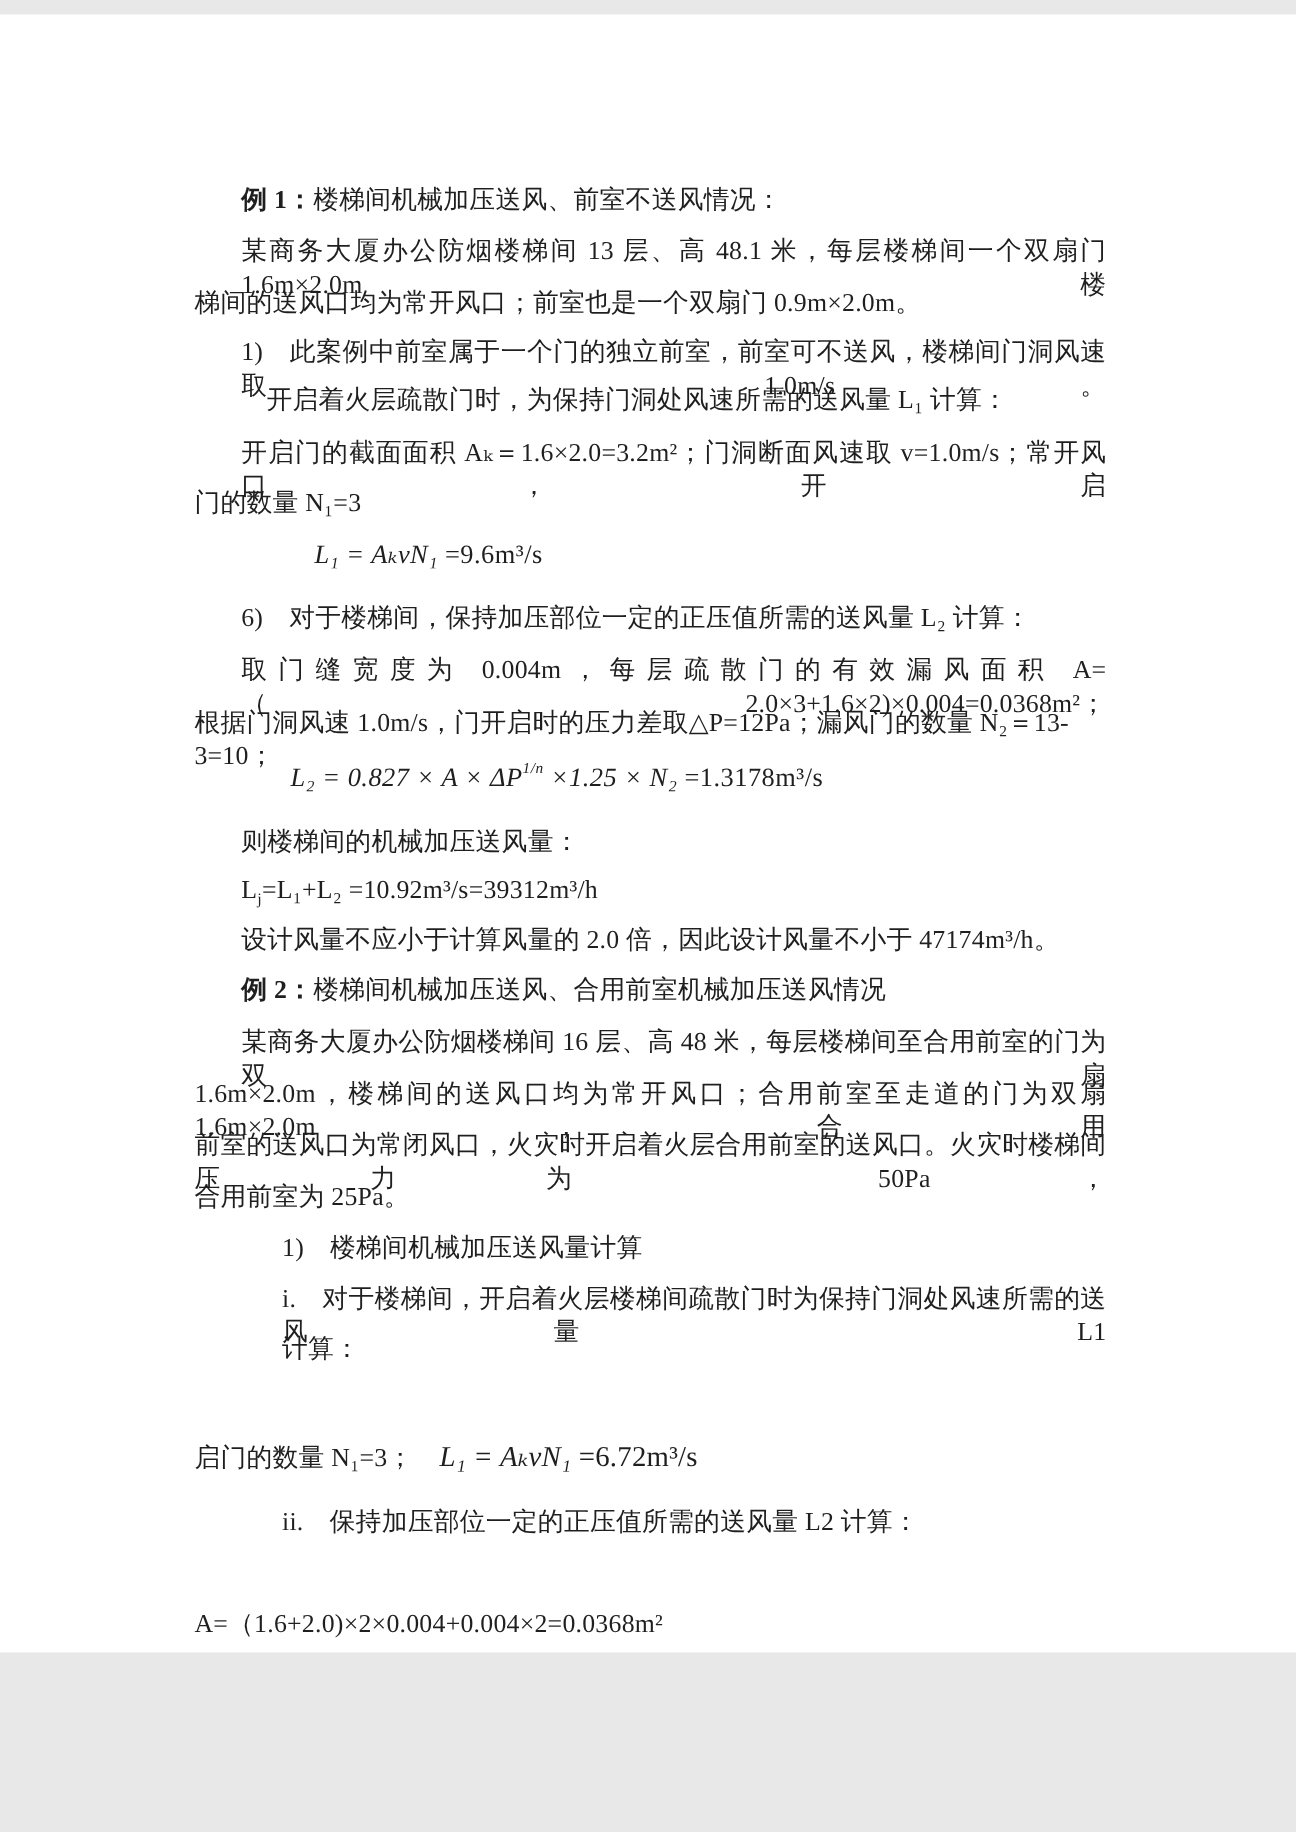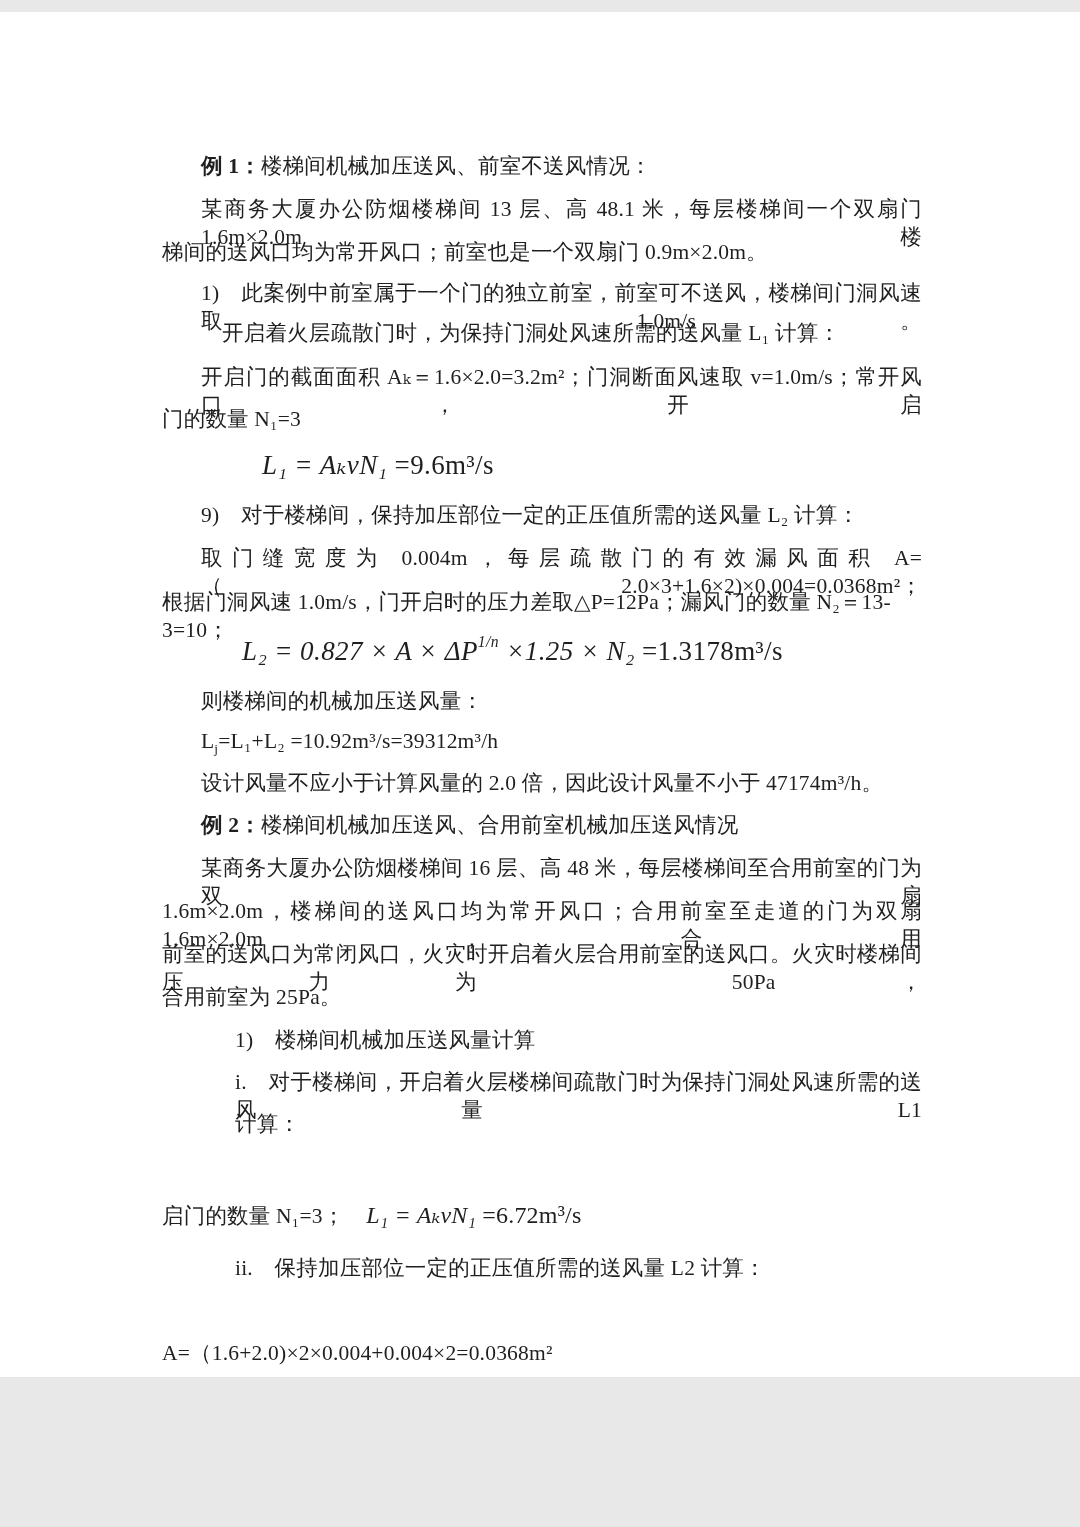--- a/index.html
+++ b/index.html
@@ -21,21 +21,21 @@
     line-height:1.3;
     letter-spacing:0.2px;
     white-space:pre-wrap;
   }
   .i1{padding-left:39px;}   
   .i15{padding-left:60px;}  
   .i2{padding-left:73px;}   
   .j{text-align:justify;text-align-last:justify;}
   .b{font-weight:700;}
   .it{font-style:italic;}
-  .fml{font-size:27px;letter-spacing:0.4px;}
+  .fml{font-size:22px;letter-spacing:0.4px;}
   .fin{font-size:24px;}
   .sup{font-size:0.58em;vertical-align:super;position:relative;top:-3px;font-style:italic;}
   sub{font-size:0.62em;}
   .pageno{
     position:absolute;left:888px;top:1391px;
     font-size:12px;color:#c2410c;
   }
 </style>
 </head>
 <body>
@@ -46,21 +46,21 @@
 
   <p class="ln i1 j" style="top:184px">某商务大厦办公防烟楼梯间 13 层、高 48.1 米，每层楼梯间一个双扇门 1.6m×2.0m，楼</p>
   <p class="ln" style="top:227px">梯间的送风口均为常开风口；前室也是一个双扇门 0.9m×2.0m。</p>
   <p class="ln i1 j" style="top:268px">1)　此案例中前室属于一个门的独立前室，前室可不送风，楼梯间门洞风速取 1.0m/s。</p>
   <p class="ln i15" style="top:308px">开启着火层疏散门时，为保持门洞处风速所需的送风量 L₁ 计算：</p>
   <p class="ln i1 j" style="top:352px">开启门的截面面积 Aₖ＝1.6×2.0=3.2m²；门洞断面风速取 v=1.0m/s；常开风口，开启</p>
   <p class="ln" style="top:394px">门的数量 N₁=3</p>
 
   <p class="ln fml" style="top:436px;padding-left:100px"><span class="it">L₁ = AₖvN₁</span><span> =9.6m³/s</span></p>
 
-  <p class="ln i1" style="top:490px">9)　对于楼梯间，保持加压部位一定的正压值所需的送风量 L₂ 计算：</p>
+  <p class="ln i1" style="top:490px">6)　对于楼梯间，保持加压部位一定的正压值所需的送风量 L₂ 计算：</p>
   <p class="ln i1 j" style="top:533px">取门缝宽度为 0.004m，每层疏散门的有效漏风面积 A=（2.0×3+1.6×2)×0.004=0.0368m²；</p>
   <p class="ln" style="top:577px">根据门洞风速 1.0m/s，门开启时的压力差取△P=12Pa；漏风门的数量 N₂＝13-3=10；</p>
 
   <p class="ln fml" style="top:622px;padding-left:80px"><span class="it">L₂ = 0.827 × A × ΔP</span><span class="sup">1/n</span><span class="it"> ×1.25 × N₂</span><span> =1.3178m³/s</span></p>
 
   <p class="ln i1" style="top:676px">则楼梯间的机械加压送风量：</p>
 
   <p class="ln i1" style="top:716px"><span>L</span><sub>j</sub><span>=L₁+L₂ =10.92m³/s=39312m³/h</span></p>
 
   <p class="ln i1" style="top:758px">设计风量不应小于计算风量的 2.0 倍，因此设计风量不小于 47174m³/h。</p>

